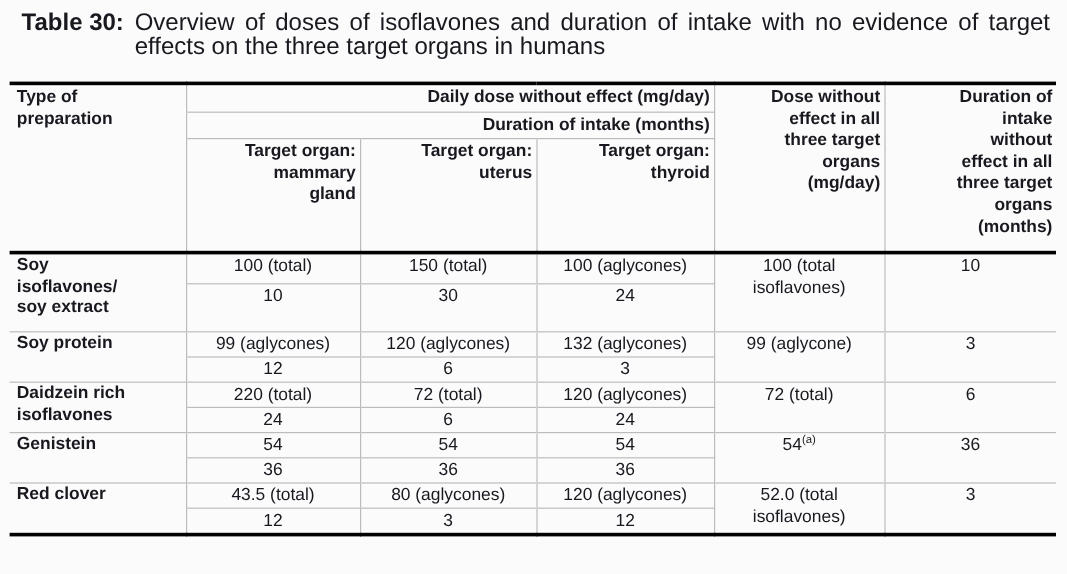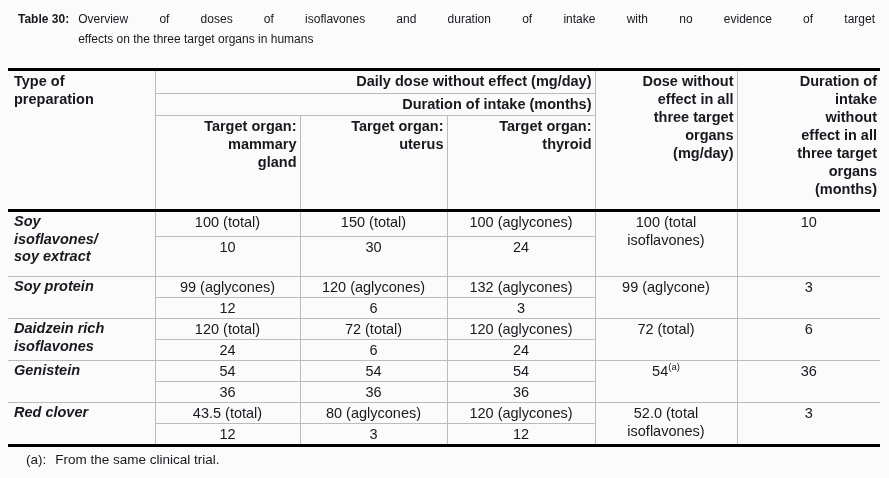--- a/index.html
+++ b/index.html
@@ -10,21 +10,21 @@
     color: #18181f;
     font-family: "Liberation Sans", sans-serif;
     overflow: hidden;
   }
   .page { padding: 8px 9px 0 8px; }
 
   
   .title-row {
     display: flex;
     margin: 2px 5px 0 10px;
-    font-size: 12px;
+    font-size: 20px;
     line-height: 19.5px;
   }
   .title-label { font-weight: bold; white-space: nowrap; margin-right: 9px; }
   .title-text { flex: 1; }
   .title-line1 { text-align: justify; text-align-last: justify; }
 
   
   table.doses {
     border-collapse: collapse;
     table-layout: fixed;
@@ -65,21 +65,21 @@
 
   tbody tr.gstart td { border-top: 1px solid #bcbcbc; }
   tbody tr.sub td    { border-top: 1px solid #bcbcbc; }
   tbody td.num { text-align: center; }
   td.prep {
     font-weight: bold;
     text-align: left;
     padding-left: 6px;
     line-height: 17.5px;
   }
-  td.prep span { display: block; font-style: italic; }
+  td.prep span { display: block; }
   tr.r-tall1 { height: 26px; }
   tr.r-tall2 { height: 40px; }
   tr.r-std   { height: 21px; }
   tr.r-short { height: 19px; }
   sup.fn { font-size: 9.5px; line-height: 0; vertical-align: super; }
 
   
   .footnote {
     margin: 5px 0 0 18px;
     font-size: 13.5px;
@@ -161,21 +161,21 @@
         <td class="num">6</td>
         <td class="num">3</td>
       </tr>
 
       <tr class="gstart r-std">
         <td class="prep col1" rowspan="2">
           <span>Daidzein rich</span>
           <span>isoflavones</span>
           <span></span>
         </td>
-        <td class="num">120 (total)</td>
+        <td class="num">220 (total)</td>
         <td class="num">72 (total)</td>
         <td class="num">120 (aglycones)</td>
         <td class="num" rowspan="2"><span class="iw w95"><span>72 (total)</span><sup class="fn"></sup></span></td>
         <td class="num" rowspan="2">6</td>
       </tr>
       <tr class="sub r-short">
         <td class="num">24</td>
         <td class="num">6</td>
         <td class="num">24</td>
       </tr>
@@ -212,17 +212,14 @@
       </tr>
       <tr class="sub r-std">
         <td class="num">12</td>
         <td class="num">3</td>
         <td class="num">12</td>
       </tr>
 
     </tbody>
   </table>
 
-  <div class="footnote">
-    <span class="fl">(a):</span><span>From the same clinical trial.</span>
-  </div>
 
 </div>
 
 </body></html>

